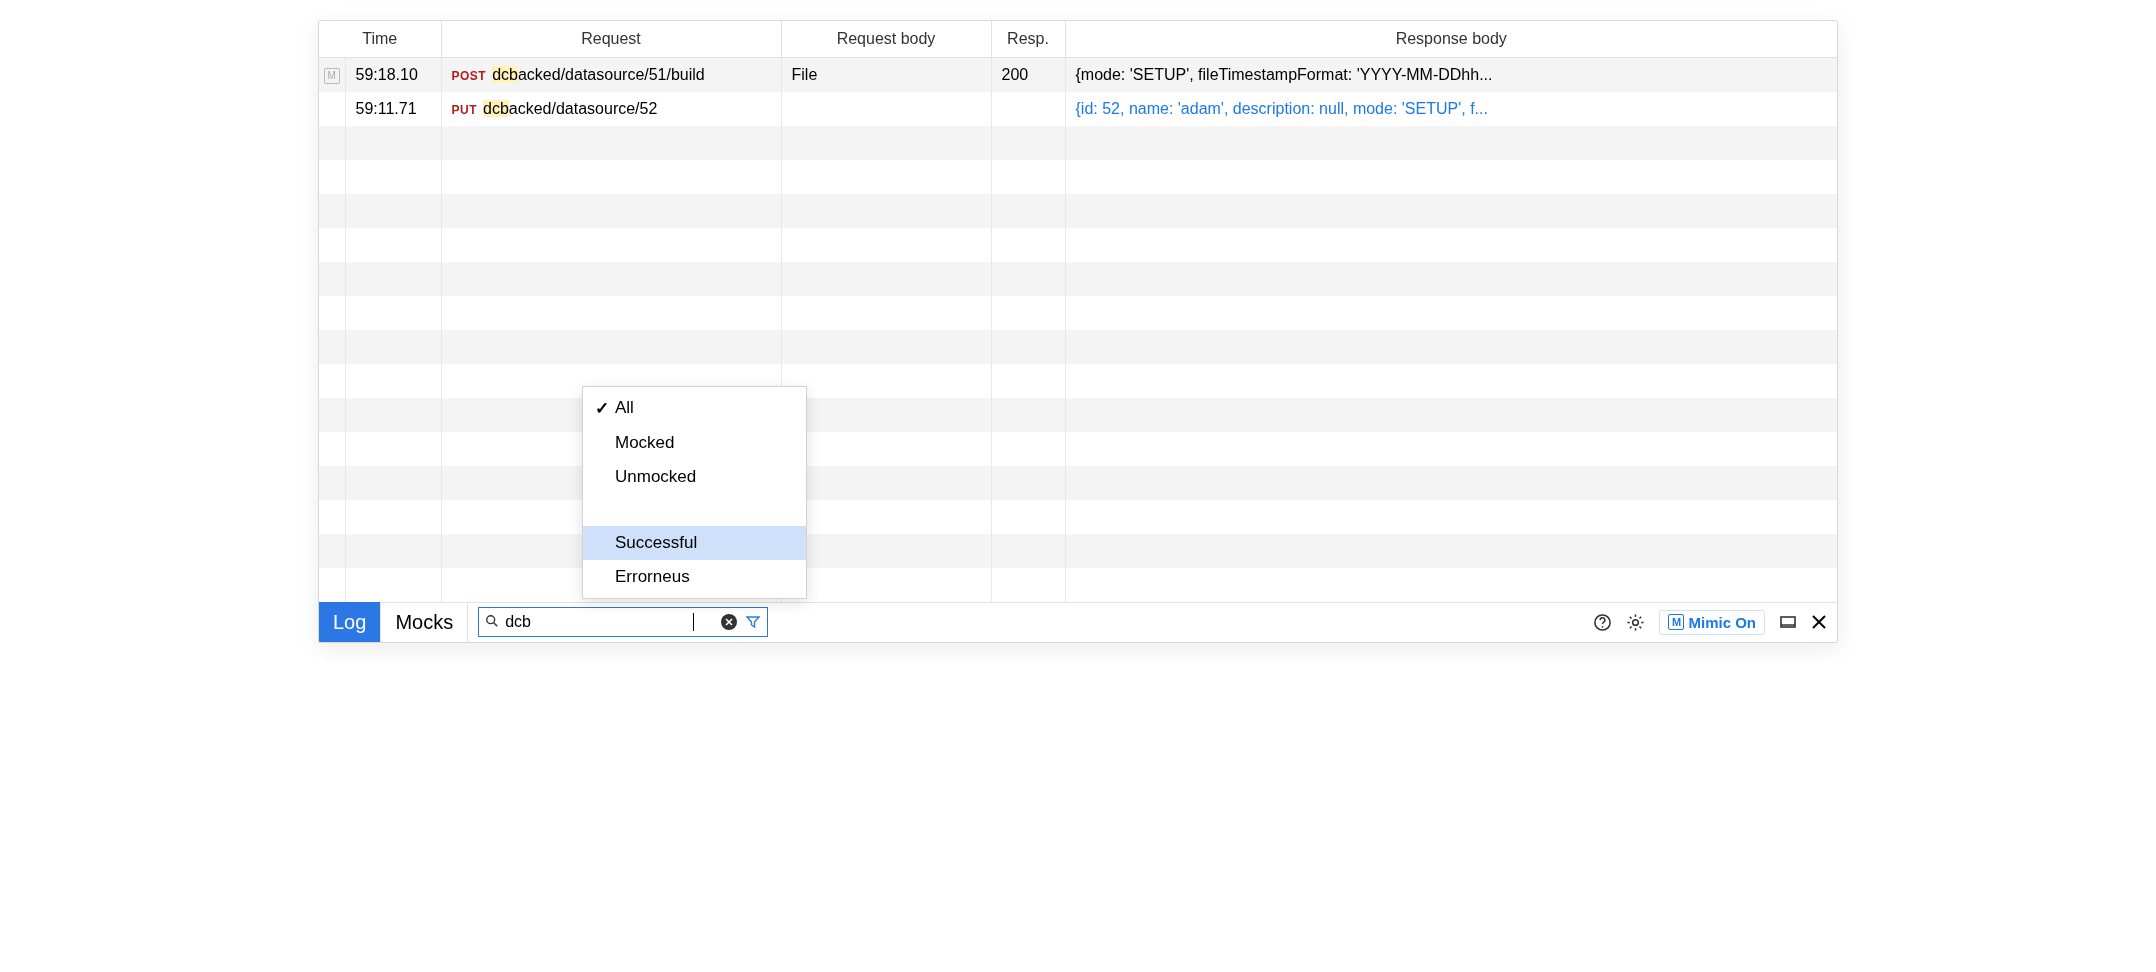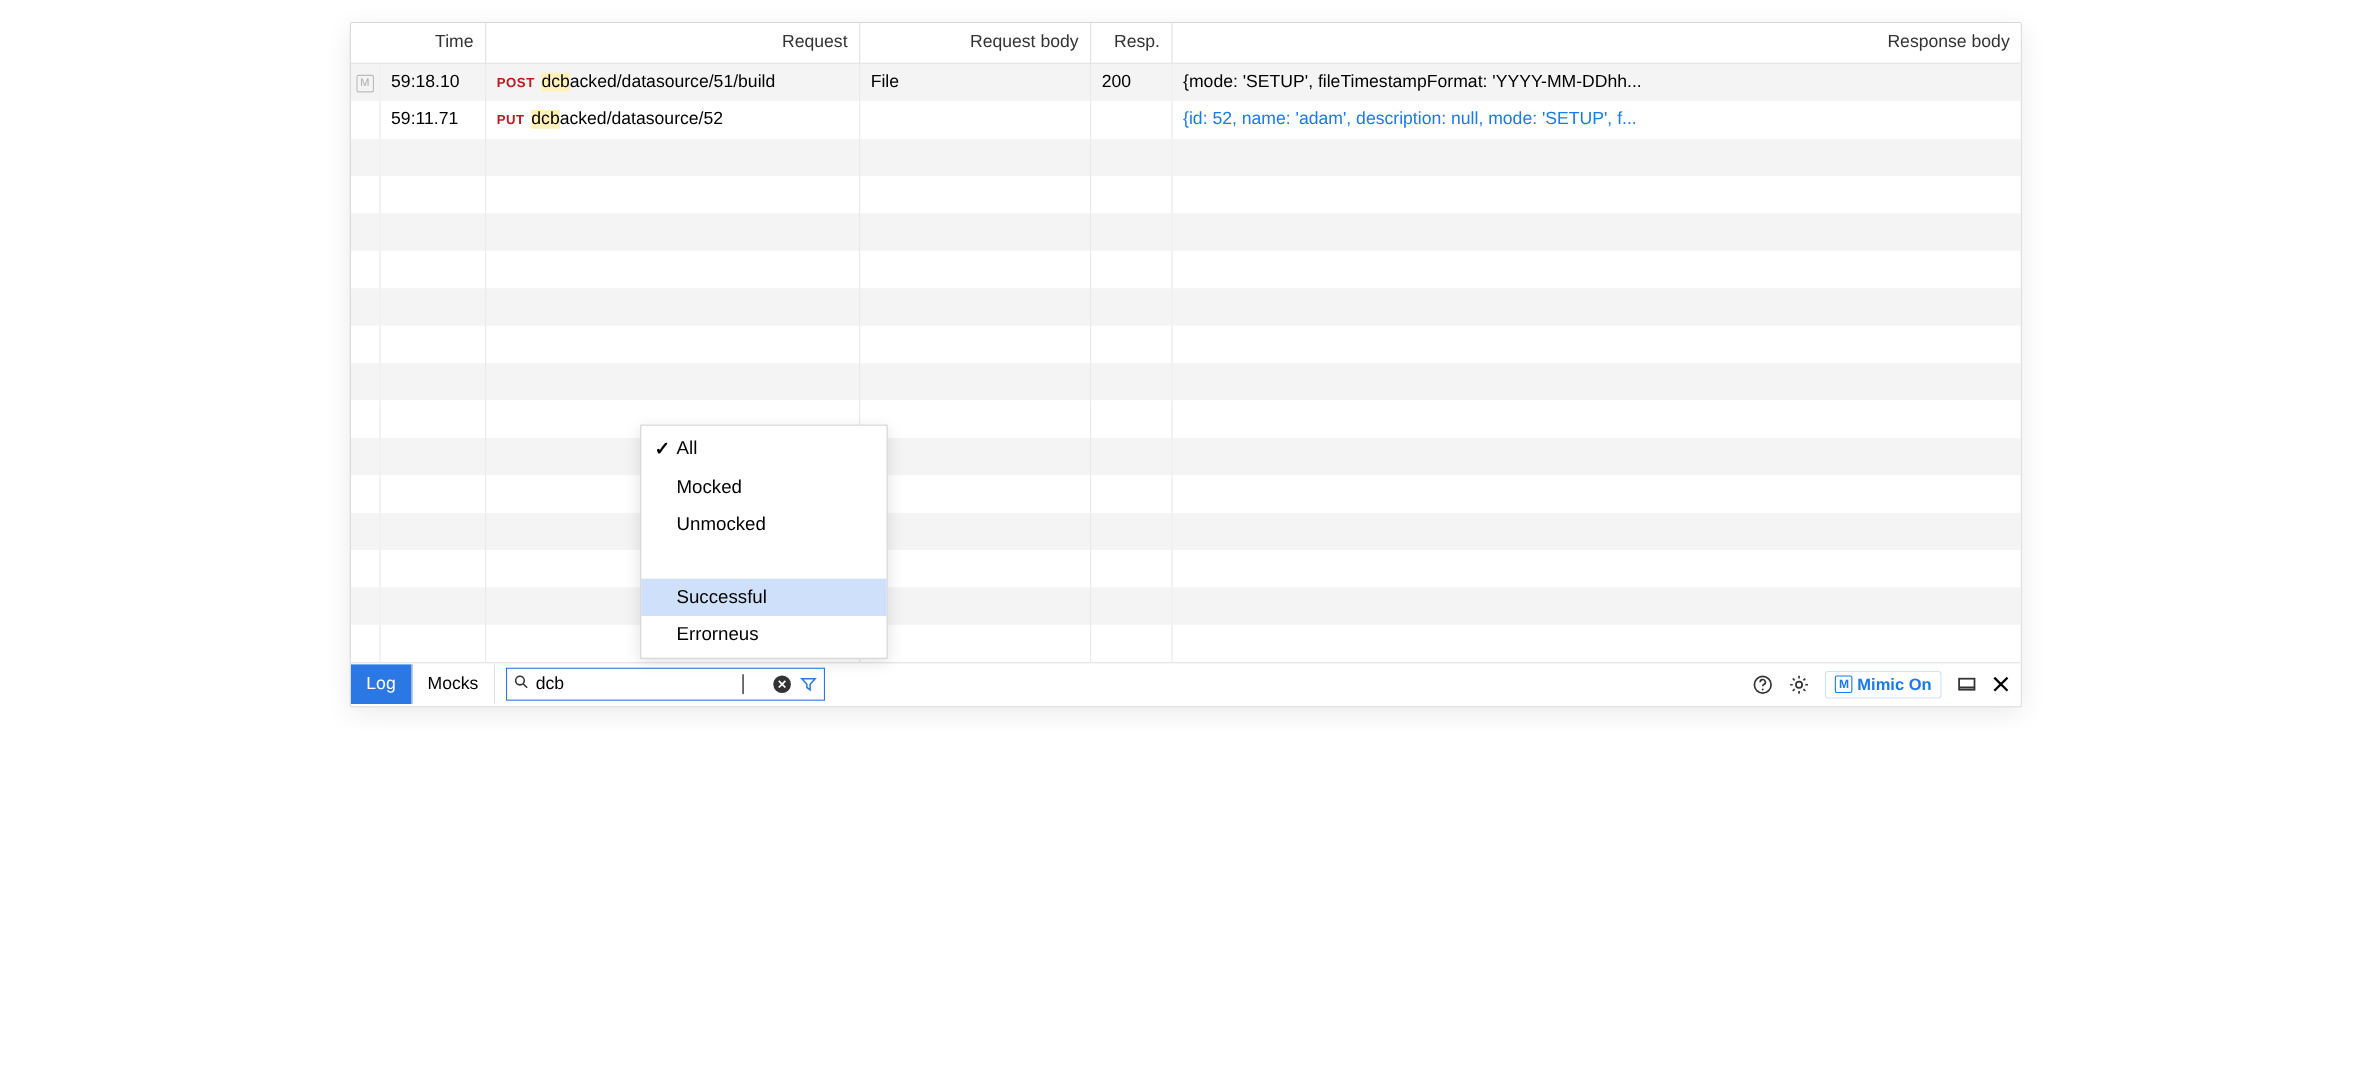--- a/index.html
+++ b/index.html
@@ -27,21 +27,21 @@
       position: relative;
     }
     .table {
       width: 100%;
       border-collapse: collapse;
     }
     thead tr {
       background: #fff;
     }
     th {
-      text-align: right;
+      text-align: center;
       font-weight: 400;
       padding: 9px 10px 9px 10px;
       border-bottom: 1px solid #e2e2e2;
       border-right: 1px solid #e2e2e2;
       font-size: 16px;
       color: #333;
     }
     th:last-child {
       border-right: none;
     }
@@ -99,21 +99,21 @@
     .bottom-bar {
       display: flex;
       align-items: center;
       height: 40px;
       border-top: 1px solid #e2e2e2;
       background: #fff;
       padding: 0 6px 0 0;
     }
     .tab {
       padding: 9px 14px;
-      font-size: 16px;
+      font-size: 20px;
       cursor: pointer;
       border-right: 1px solid #e2e2e2;
     }
     .tab.active {
       background: #2b78e4;
       color: #fff;
     }
     .search-wrap {
       display: flex;
       align-items: center;

